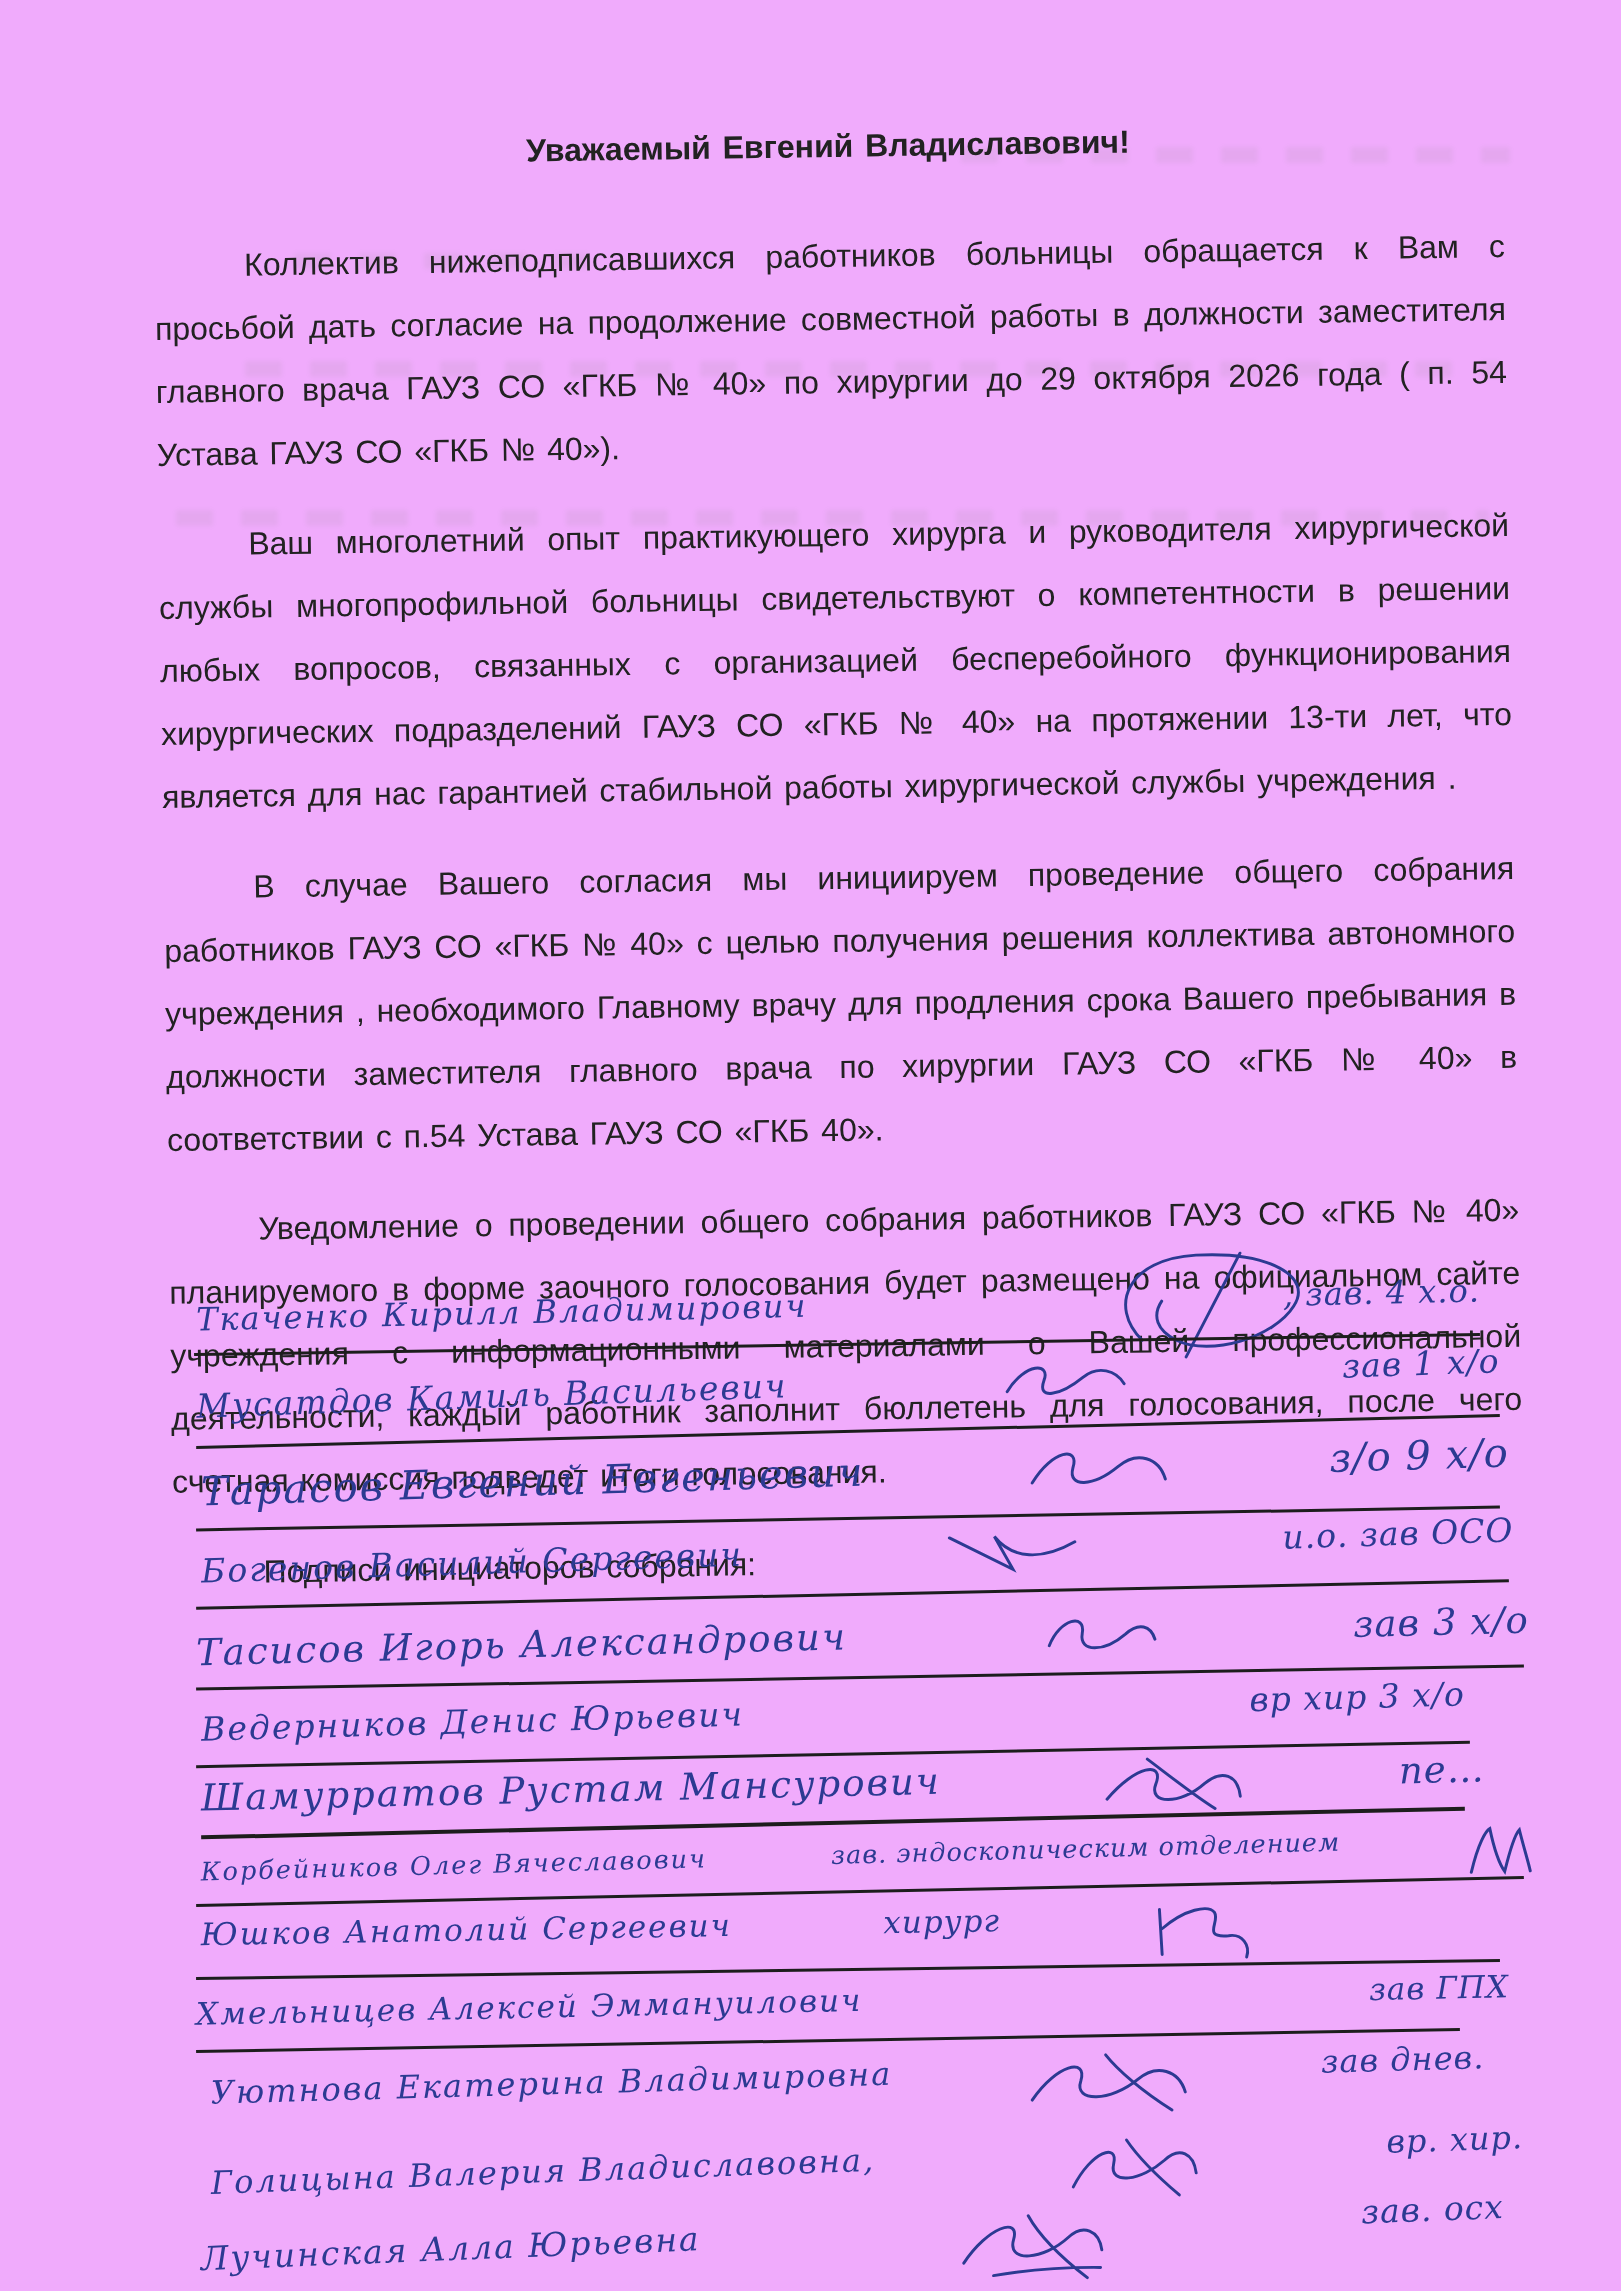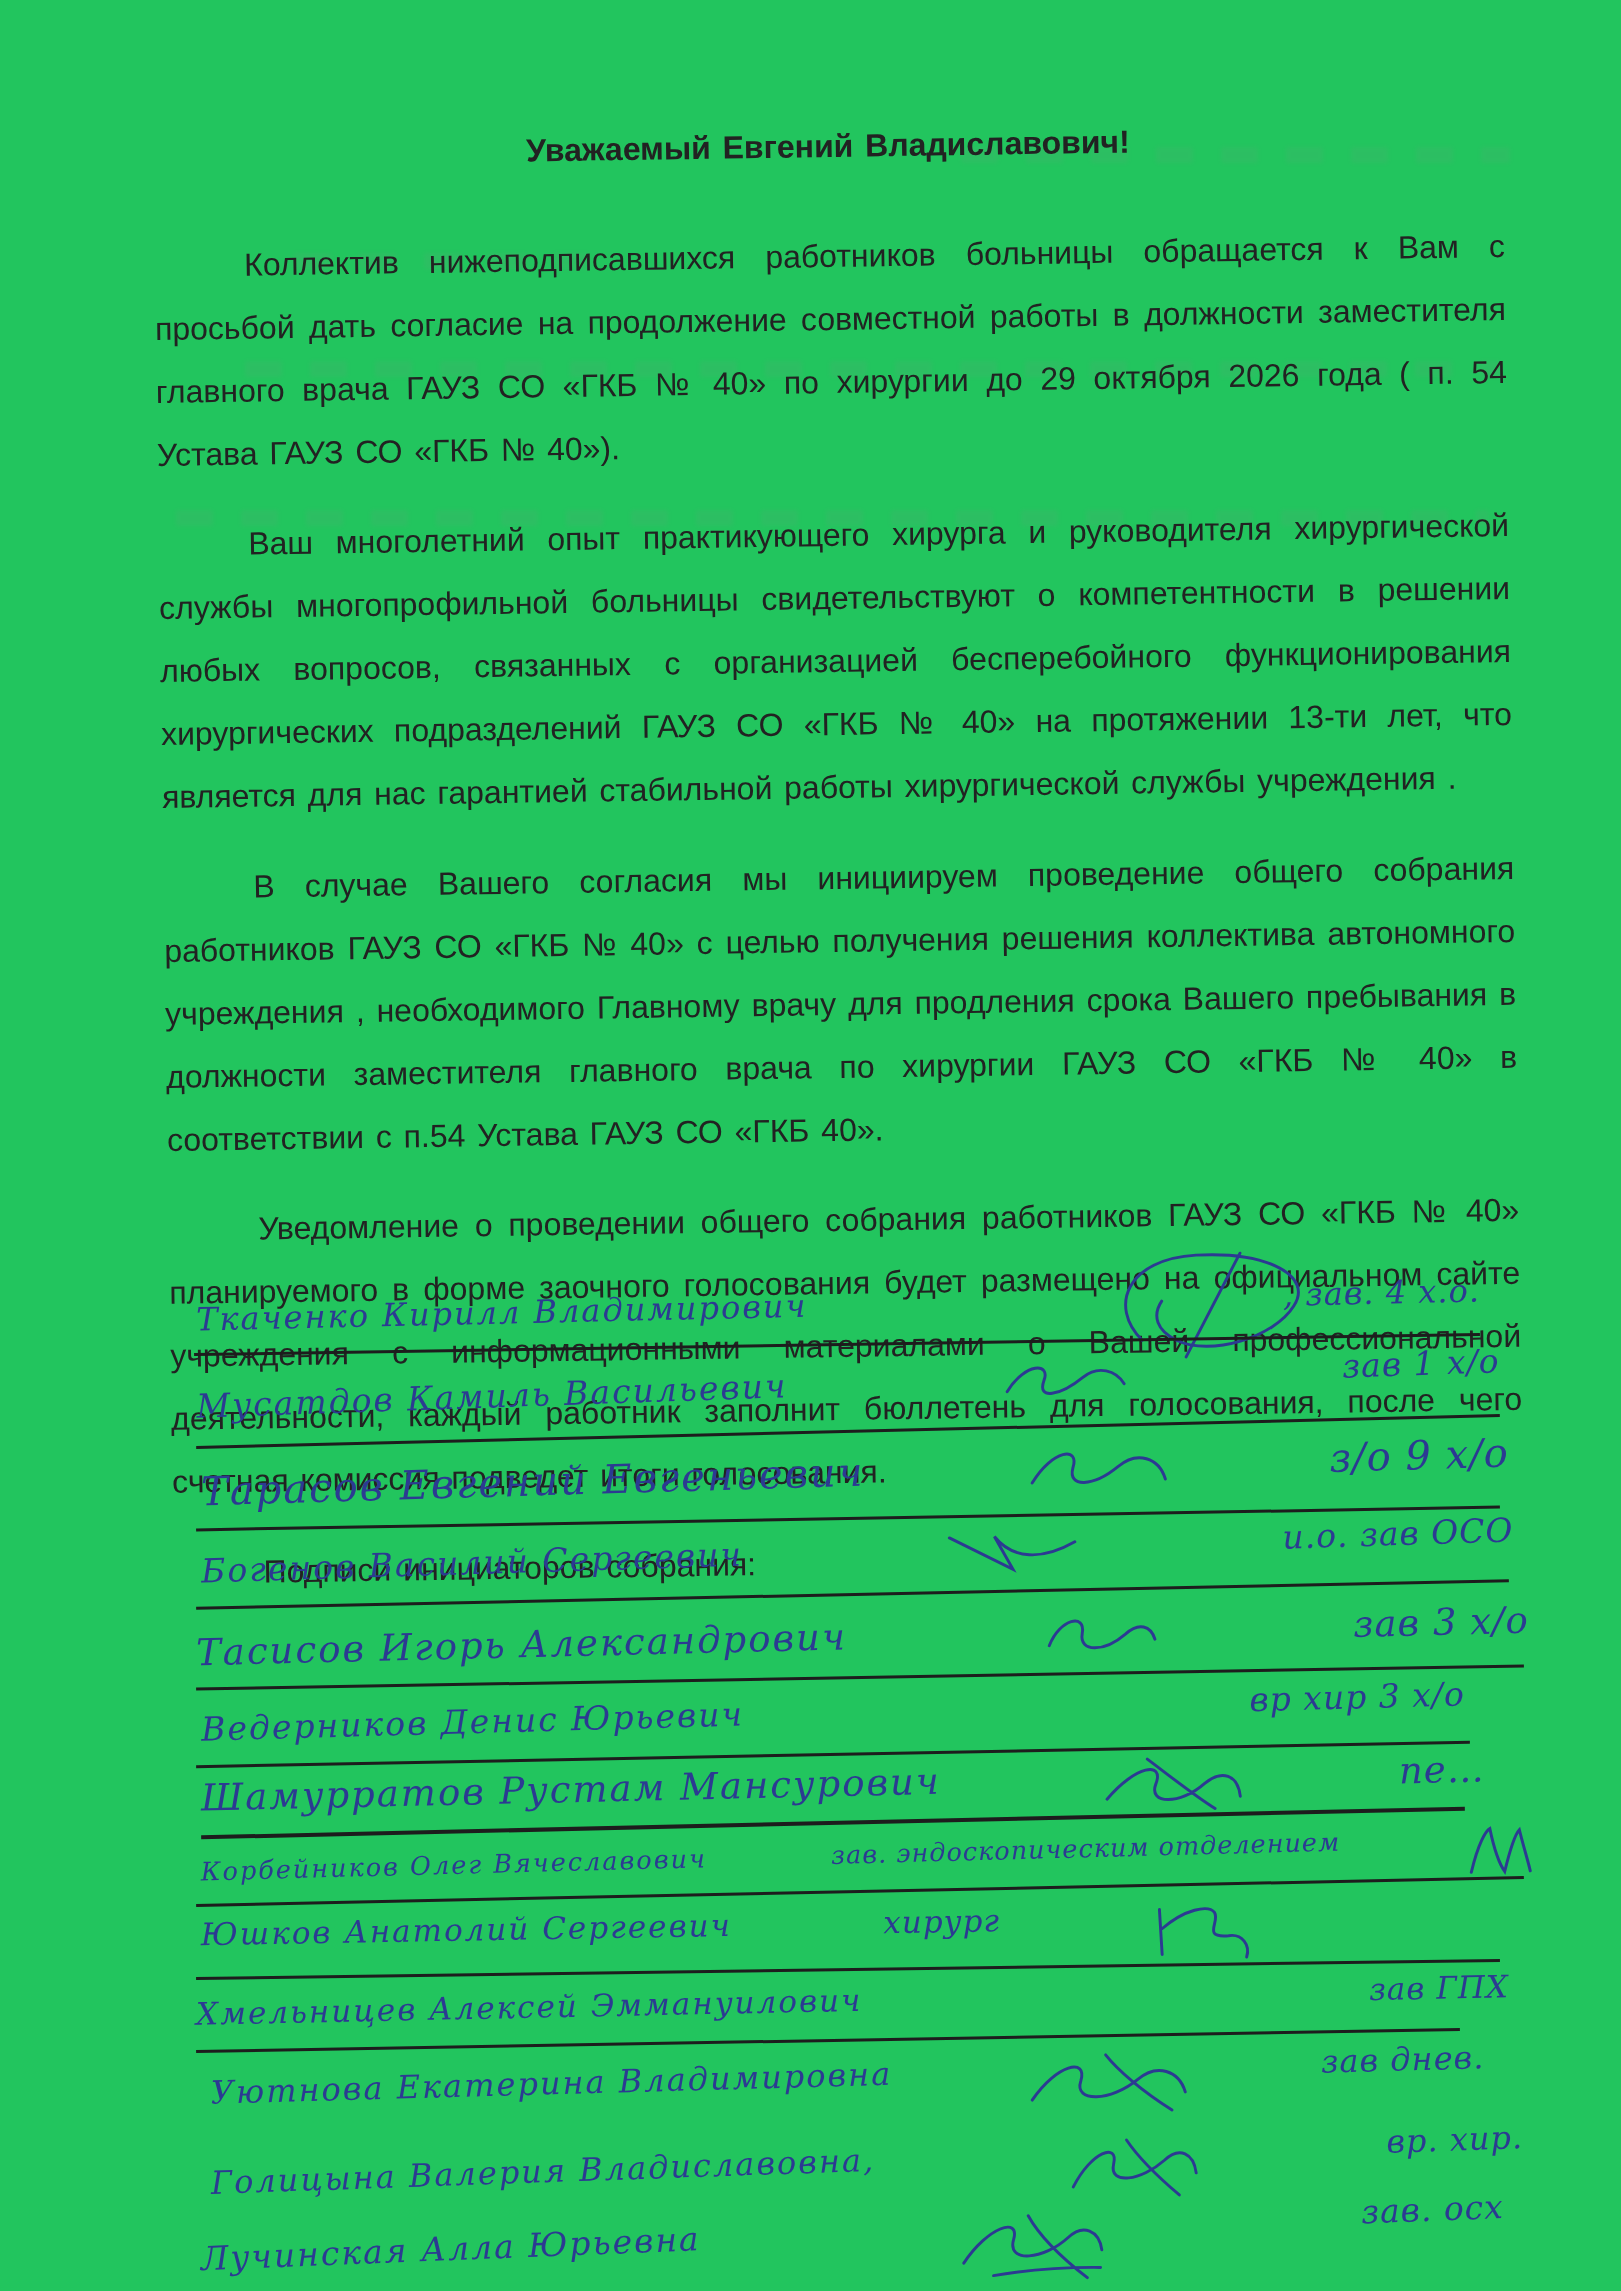--- a/index.html
+++ b/index.html
@@ -1,20 +1,20 @@
 <!DOCTYPE html>
 <html lang="ru"><head>
 <meta charset="utf-8">
 <style>
   html,body{margin:0;padding:0;background:#e8e8e8;}
   .page{
     position:relative;
     width:1621px;height:2292px;
     margin:0 auto;
-    background:#22c55e;
+    background:#f0abfc;
     overflow:hidden;
     font-family:"Liberation Sans",sans-serif;
   }
   
   .typed{
     position:absolute;left:152px;top:125px;width:1351px;
     transform:rotate(-0.85deg);transform-origin:left top;
     color:#222;font-size:32px;line-height:63px;
     word-spacing:2.9px;
   }

